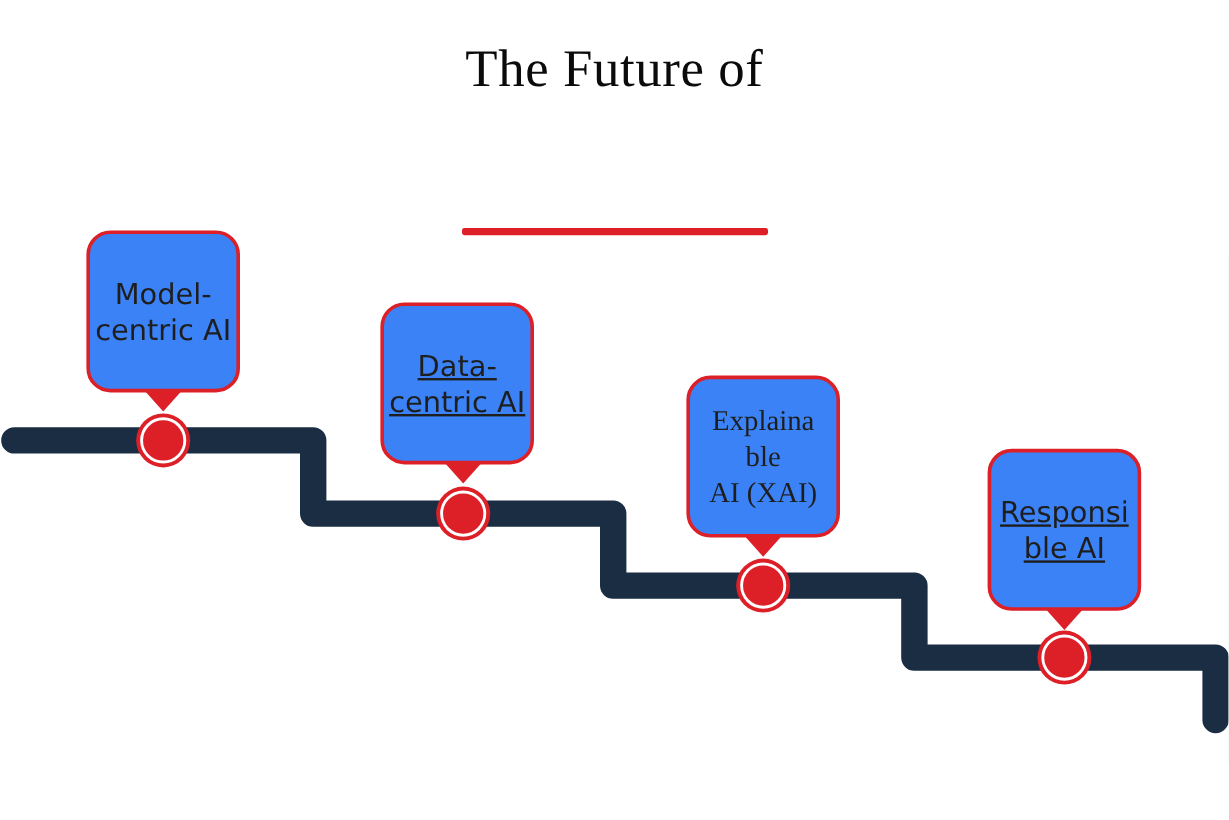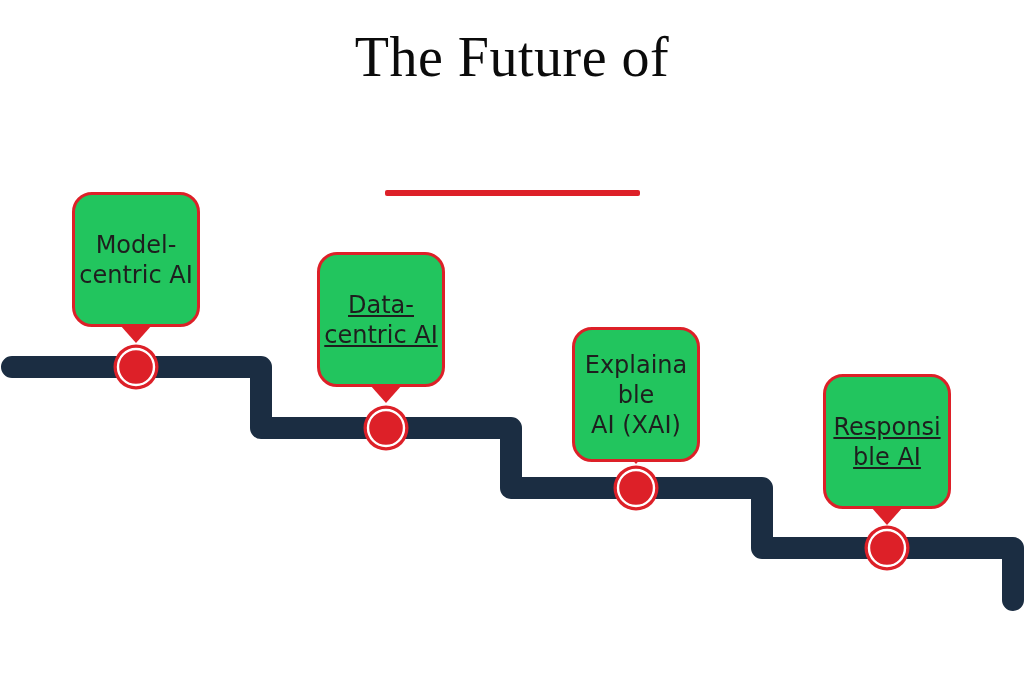--- a/index.html
+++ b/index.html
@@ -18,58 +18,58 @@
     overflow:hidden;
     font-family:"DejaVu Sans","Liberation Sans",sans-serif;
     margin:0 auto;
   }
   
   .title{
     position:absolute;top:26px;left:0;width:100%;
     text-align:center;
     font-family:"Liberation Serif","DejaVu Serif",serif;
     font-weight:400;
-    font-size:56px;line-height:63px;
+    font-size:44px;line-height:63px;
     color:var(--title-black,#0b0b0b);
     letter-spacing:0.5px;
   }
   .title span{display:block;}
   .title-underline{
     position:absolute;left:385px;top:190px;
     width:255px;height:6px;border-radius:2px;
     background:var(--accent-red,#dd2028);
   }
   
   svg.stair{position:absolute;left:0;top:0;}
   
   .bubble{
     position:absolute;
     width:128px;height:135px;
-    background:#22c55e;
+    background:#3b82f6;
     border:3px solid var(--accent-red,#dd2028);
     border-radius:20px;
     display:flex;flex-direction:column;
     align-items:center;justify-content:center;
     text-align:center;
     font-size:24px;line-height:30px;
     color:var(--text-dark,#1e1e1e);
     z-index:3;
   }
   .bubble span{display:block;white-space:nowrap;}
   .pointer{
     position:absolute;
     width:0;height:0;
     border-left:16px solid transparent;
     border-right:16px solid transparent;
     border-top:18px solid var(--accent-red,#dd2028);
     z-index:2;
   }
   .bubble-1{left:72px;top:192px;}   .pointer-1{left:120px;top:325px;}
   .bubble-2{left:317px;top:252px;text-decoration:underline;}  .pointer-2{left:370px;top:385px;}
-  .bubble-3{left:572px;top:327px;}  .pointer-3{left:620px;top:446px;}
+  .bubble-3{left:572px;top:313px;font-family:Liberation Serif, serif;}  .pointer-3{left:620px;top:446px;}
   .bubble-4{left:823px;top:374px;text-decoration:underline;}  .pointer-4{left:871px;top:507px;}
 </style>
 </head>
 <body>
 
 <div class="stage">
 
   <h1 class="title">
     <span>The Future of</span>
   </h1>

